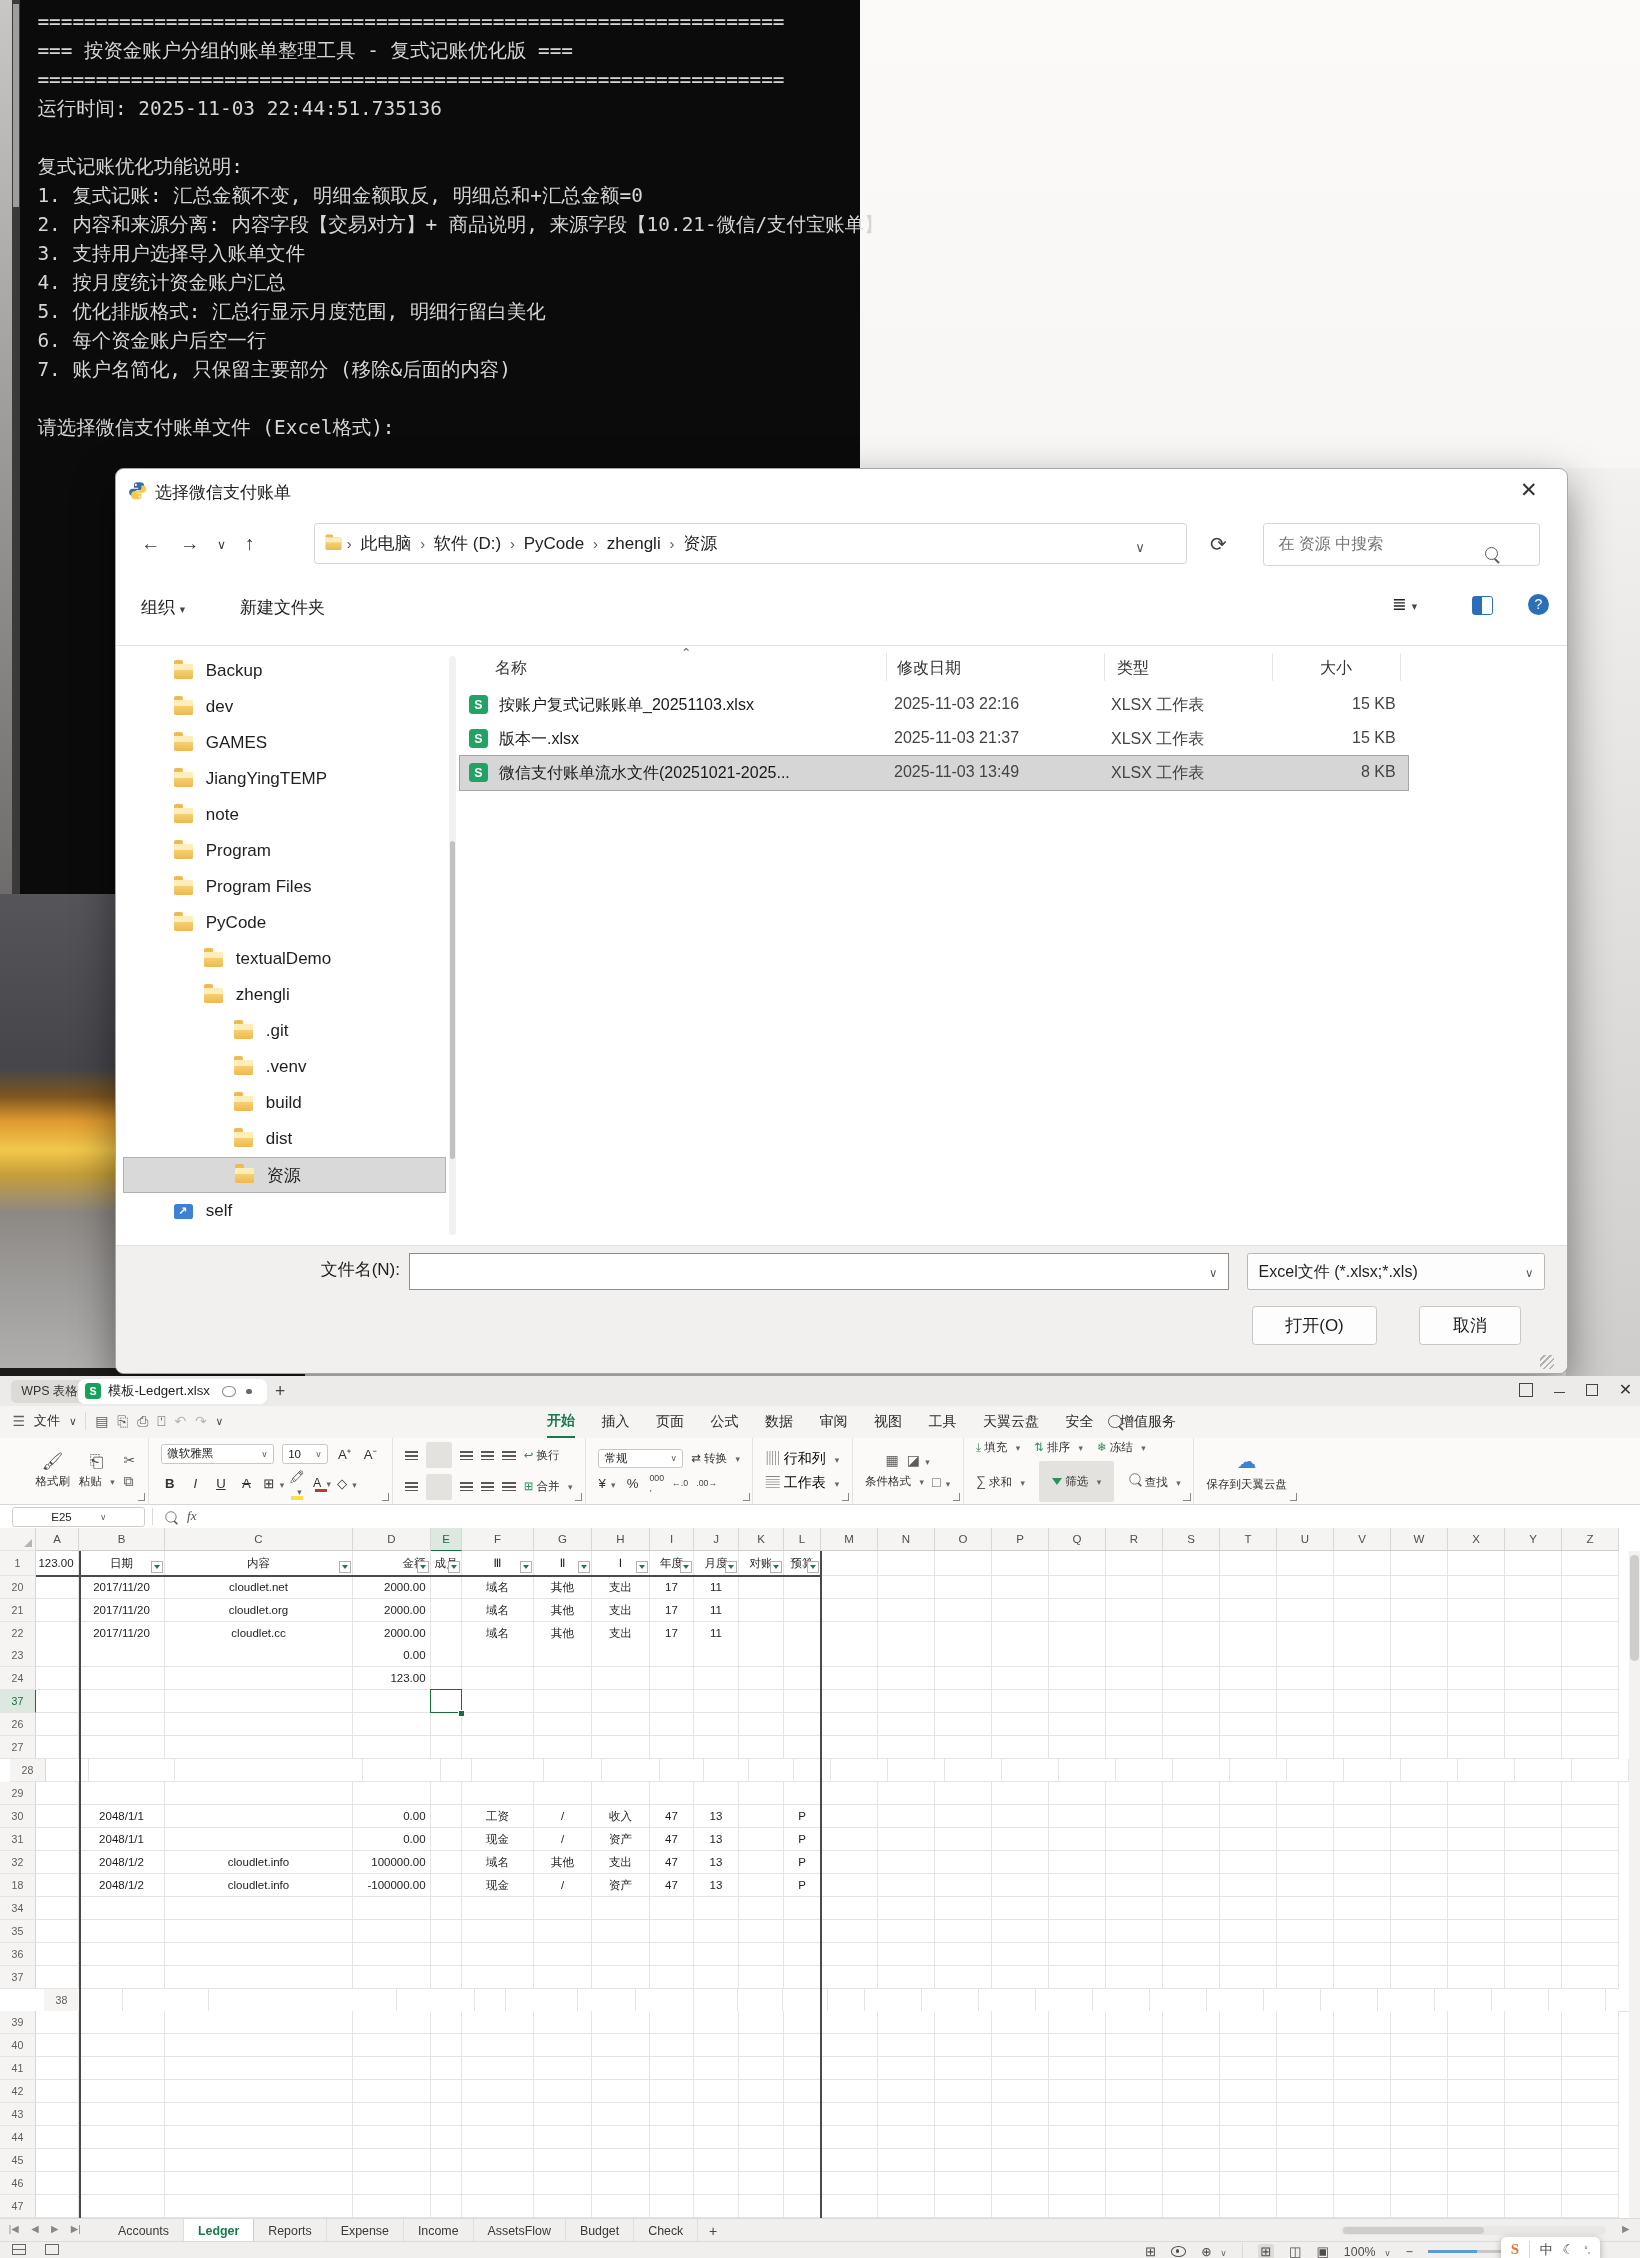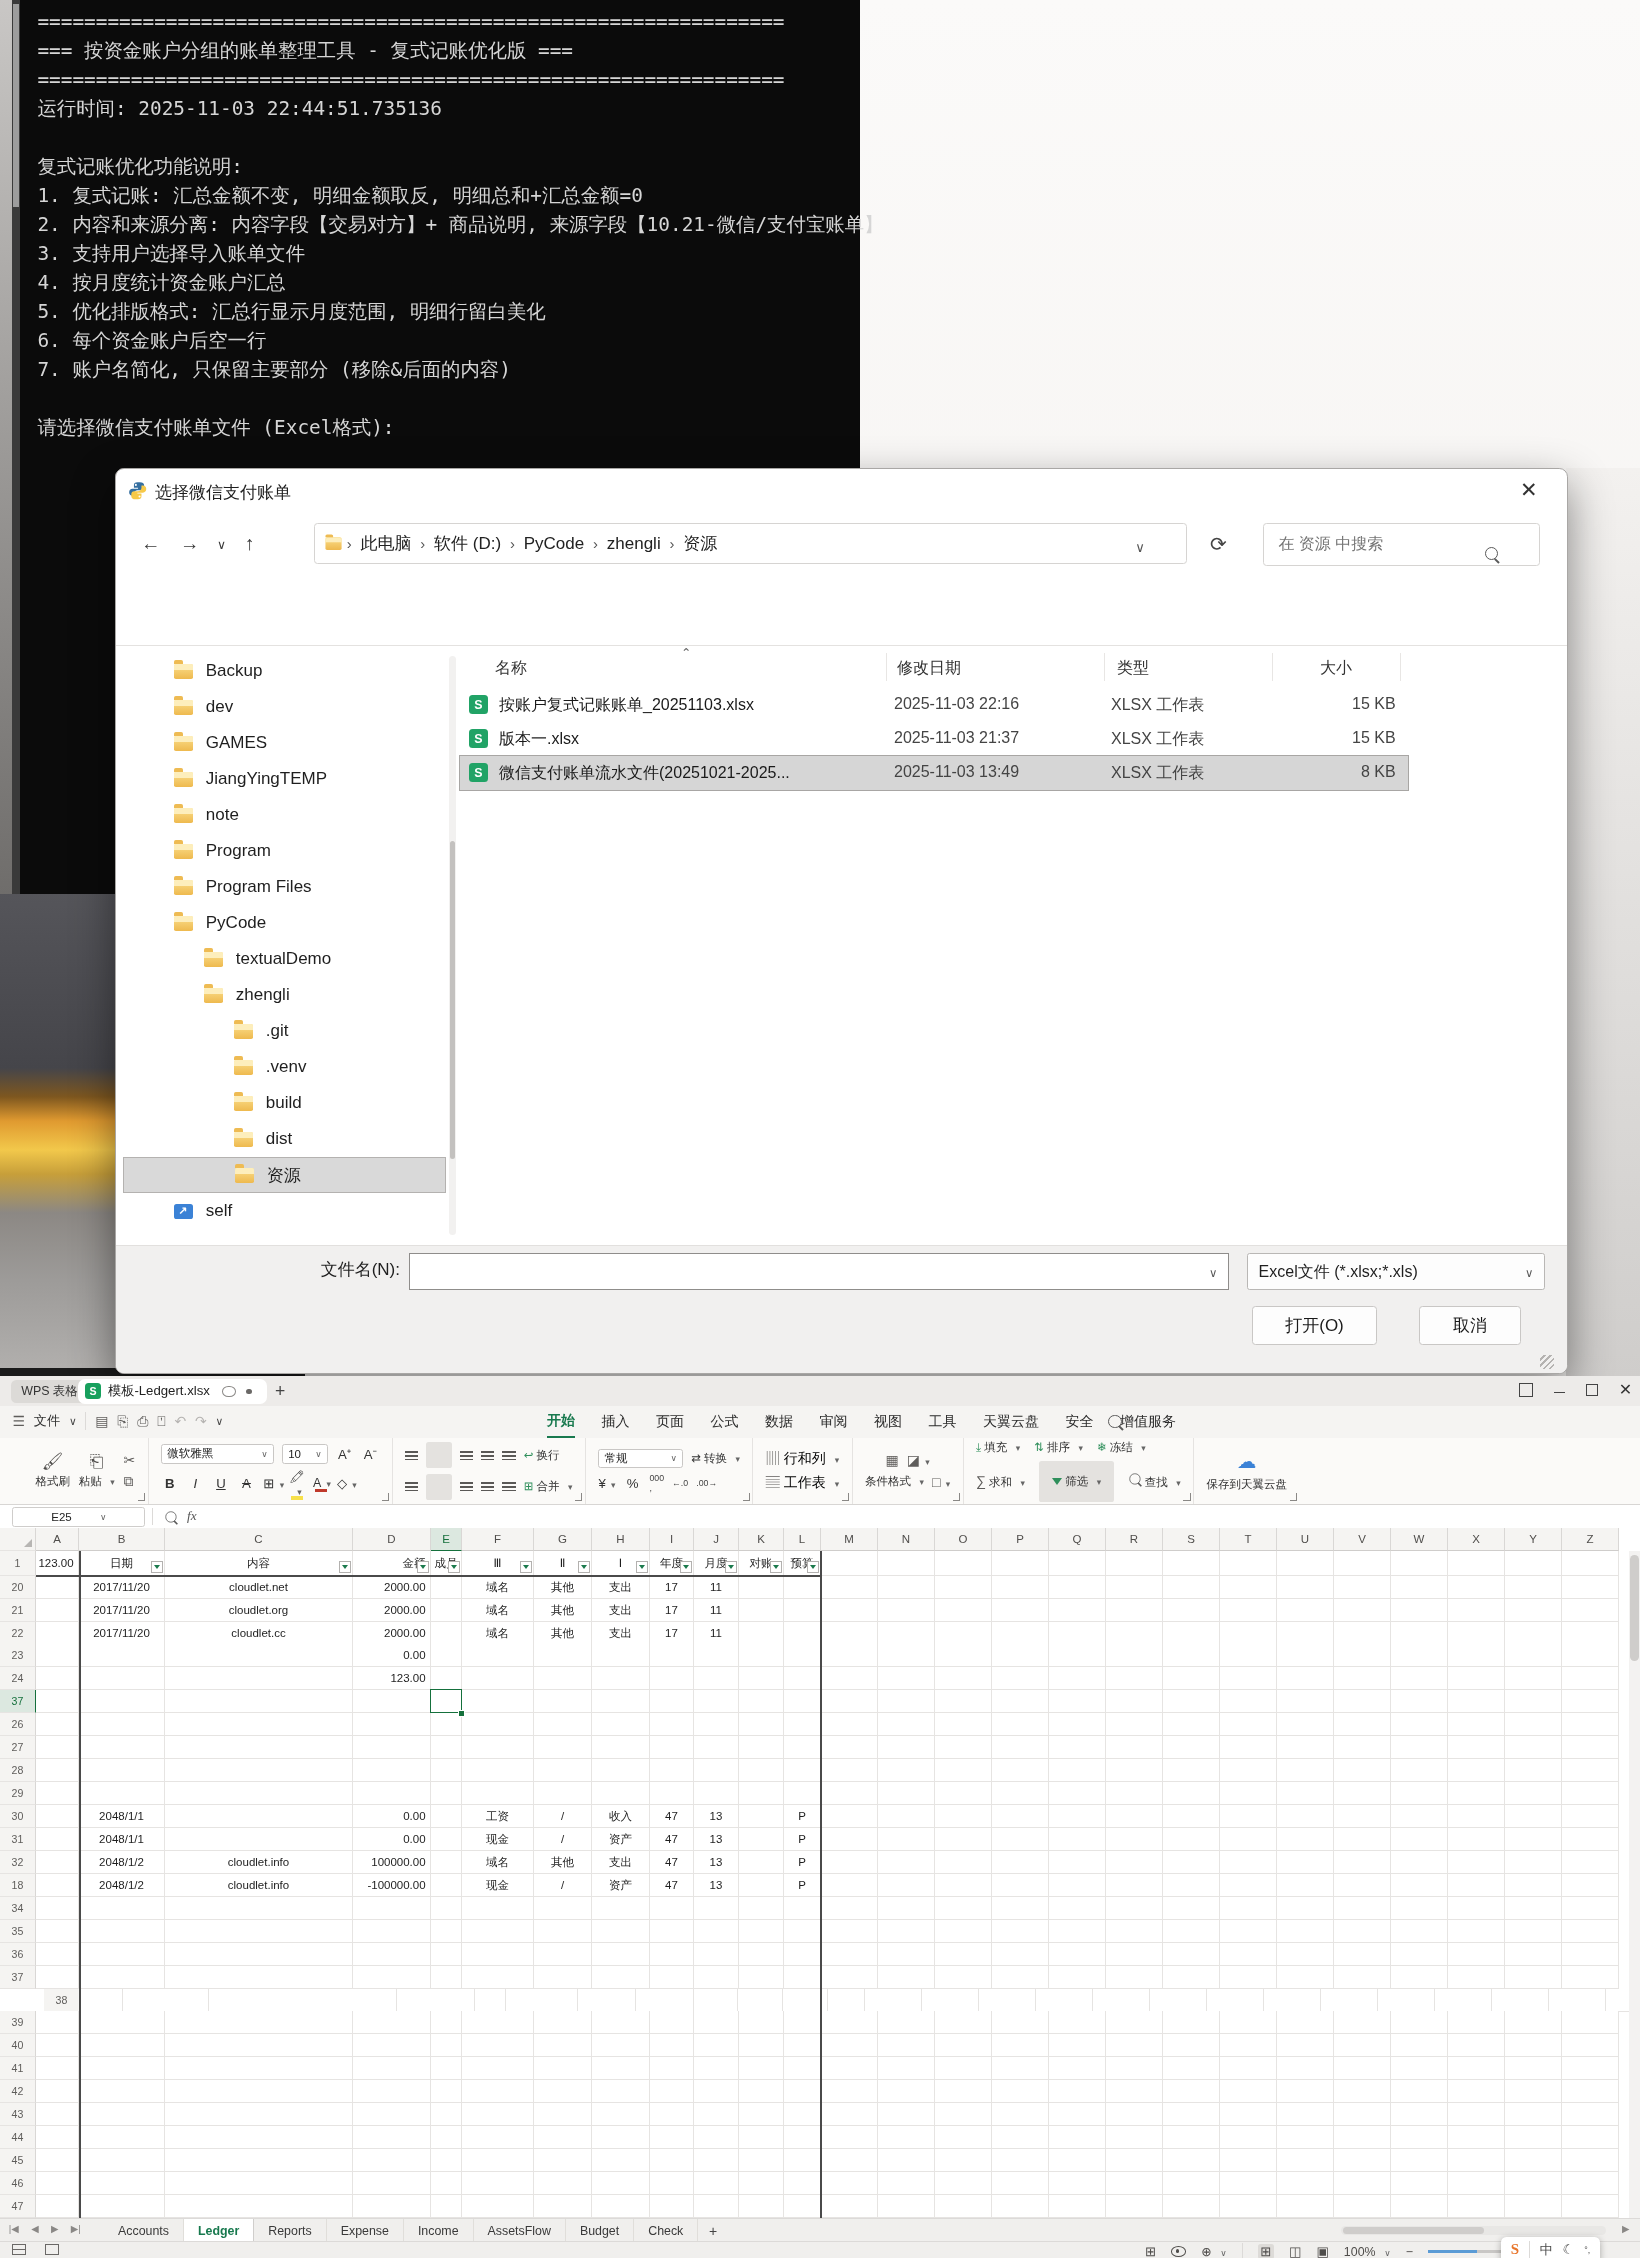--- a/index.html
+++ b/index.html
@@ -229,20 +229,27 @@
         </span>
       <span class="bc-dd">∨</span>
     </div>
     <span class="abs refresh">⟳</span>
     <div class="abs search-box">
       <input placeholder="在 资源 中搜索" style="">
       <span class="lens abs" style="right:12.4px;top:11.5px"></span>
     </div>
   </div>
 
+  <div class="abs toolrow">
+    <span class="abs lbl" style="left:25px"><span>组织</span> <span class="dd-caret">▾</span></span>
+    <span class="abs lbl" style="left:124px">新建文件夹</span>
+    <span class="abs lbl" style="left:1276px;top:8.8px;font-size:17.6px">≣ <span class="dd-caret">▾</span></span>
+    <span class="abs" style="left:1356px;top:10.6px;width:19.4px;height:17.6px;border:1.8px solid #2b6fb8;border-radius:2.6px;background:linear-gradient(90deg,#2b6fb8 45%,#fff 45%)"></span>
+    <span class="abs" style="left:1412px;top:8.8px;width:21px;height:21px;border-radius:50%;background:#2b6fb8;color:#fff;text-align:center;font-size:14px;line-height:21px">?</span>
+  </div>
   <div class="abs hair" style="left:0;top:176px;width:100%"></div>
 
   <div class="abs" id="tree">
       <div class="titem" style="padding-left: 51px;">
         <span class="folder"></span>
         <span class="lab">Backup</span>
       </div>
       <div class="titem" style="padding-left: 51px;">
         <span class="folder"></span>
         <span class="lab">dev</span>
@@ -825,21 +832,21 @@
         <div class="gc a-c" style="width: 57px;"></div>
         <div class="gc a-c" style="width: 57px;"></div>
         <div class="gc a-c" style="width: 57px;"></div>
         <div class="gc a-c" style="width: 57px;"></div>
         <div class="gc a-c" style="width: 57px;"></div>
         <div class="gc a-c" style="width: 57px;"></div>
         <div class="gc a-c" style="width: 57px;"></div>
         <div class="gc a-c" style="width: 57px;"></div>
         <div class="gc a-c" style="width: 57px;"></div>
       </div>
-      <div class="grow" style="top: 231px; height: 23px;">
+      <div class="grow" style="top: 231px; height: 23px; justify-content: flex-end;">
         <div class="gut">28</div>
         <div class="gc a-r" style="width: 43px;"></div>
         <div class="gc a-c" style="width: 86px;"></div>
         <div class="gc a-c" style="width: 188px;"></div>
         <div class="gc a-r" style="width: 78px;"></div>
         <div class="gc a-c" style="width: 31px;"></div>
         <div class="gc a-c" style="width: 72px;"></div>
         <div class="gc a-c" style="width: 58px;"></div>
         <div class="gc a-c" style="width: 58px;"></div>
         <div class="gc a-c" style="width: 44px;"></div>

